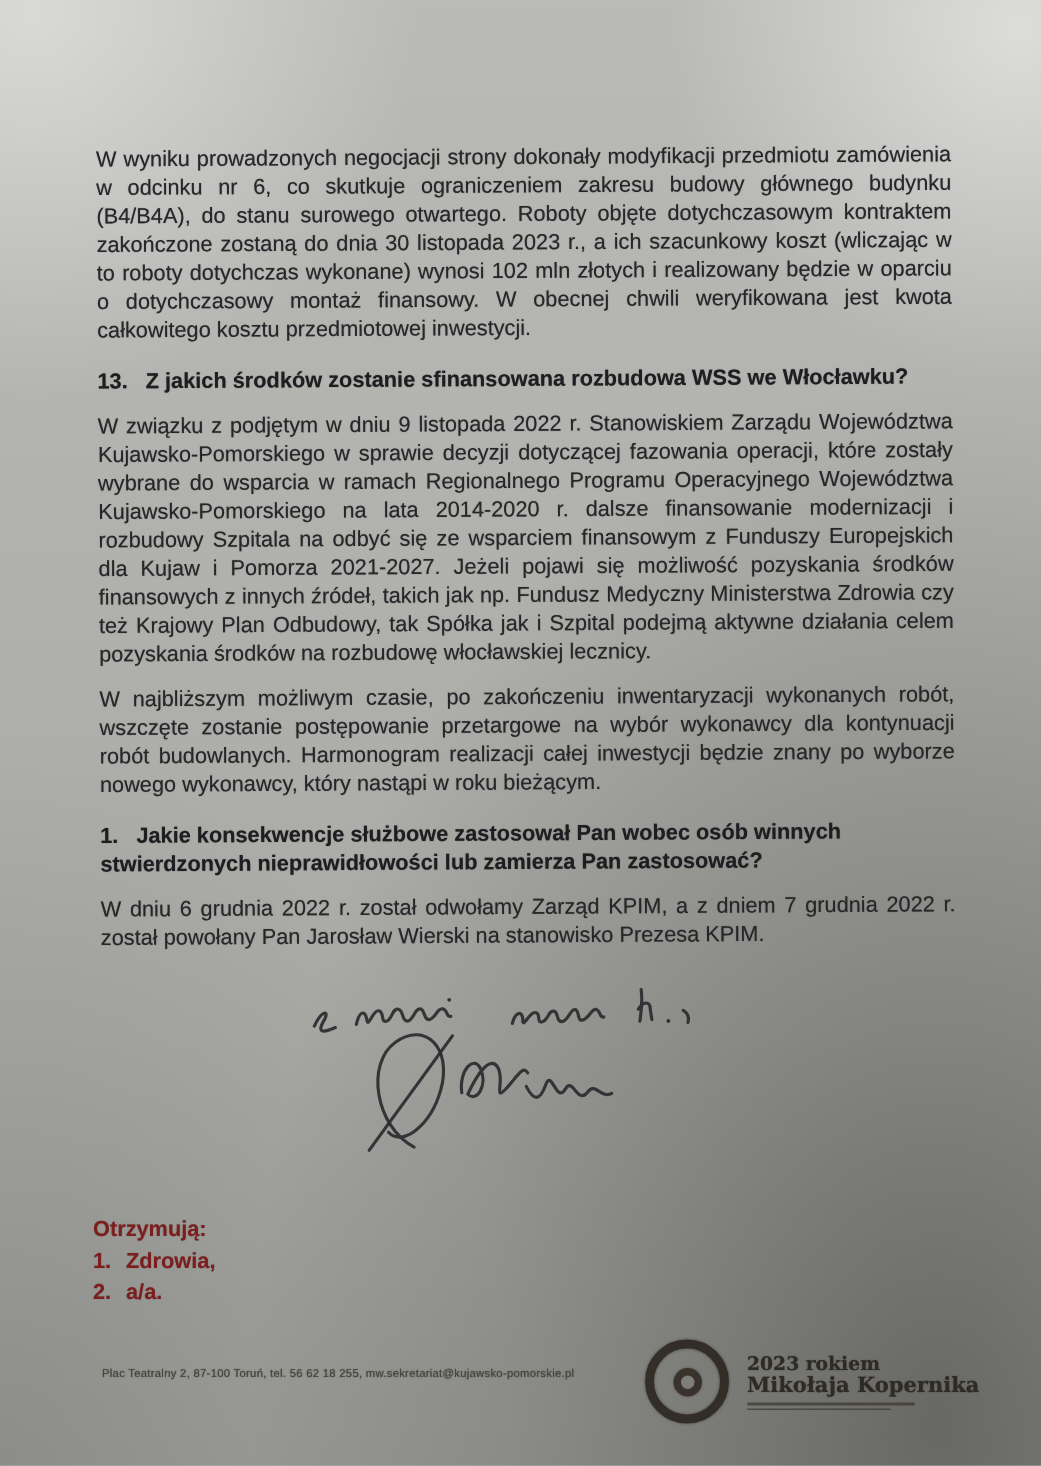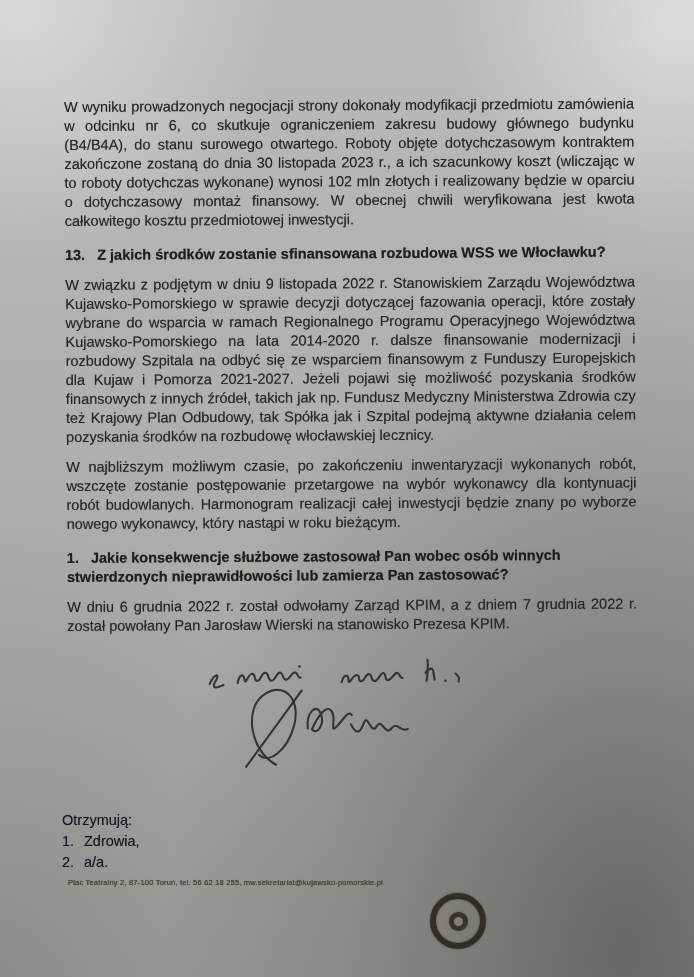--- a/index.html
+++ b/index.html
@@ -50,30 +50,30 @@
     display: block;
   }
   .handwriting path { fill: none; stroke: #2b2b30; stroke-width: 2.1; stroke-linecap: round; stroke-linejoin: round; opacity: .92; }
   .handwriting circle { fill: #2b2b30; opacity: .92; }
   .recipients {
     position: absolute;
     left: 62px;
     top: 810px;
     font-size: 14.5px;
     line-height: 21px;
-    font-weight: 400;
-    color: #0f172a;
+    font-weight: 700;
+    color: #7f1d1d;
     text-shadow: 0 0 0.7px rgba(40,40,40,.5);
   }
   .recipients .r-item { padding-left: 22px; }
   .recipients .r-item .r-num { display: inline-block; width: 22px; margin-left: -22px; }
   .footer-address {
     position: absolute;
     left: 68px;
-    top: 878px;
+    top: 911px;
     width: 350px;
     font-size: 7.5px;
     letter-spacing: .2px;
     color: #46473f;
     text-shadow: 0 0 0.8px rgba(60,60,52,.9);
   }
   .logo {
     position: absolute;
     left: 430px;
     top: 893px;
@@ -159,13 +159,21 @@
     <span class="r-num">2.</span><span>a/a.</span>
   </div>
 </div>
 
 <div class="footer-address">Plac Teatralny 2, 87-100 Toruń, tel. 56 62 18 255, mw.sekretariat@kujawsko-pomorskie.pl</div>
 
 <div class="logo">
   <div class="logo-ring">
     <div class="logo-ring-inner"></div>
   </div>
+  <div class="logo-text">
+    <div class="logo-line1">2023 rokiem</div>
+    <div class="logo-line2">Mikołaja Kopernika</div>
+    <div class="logo-micro">
+      <div class="bar b1"></div>
+      <div class="bar b2"></div>
+    </div>
+  </div>
 </div>
 
 </body></html>

